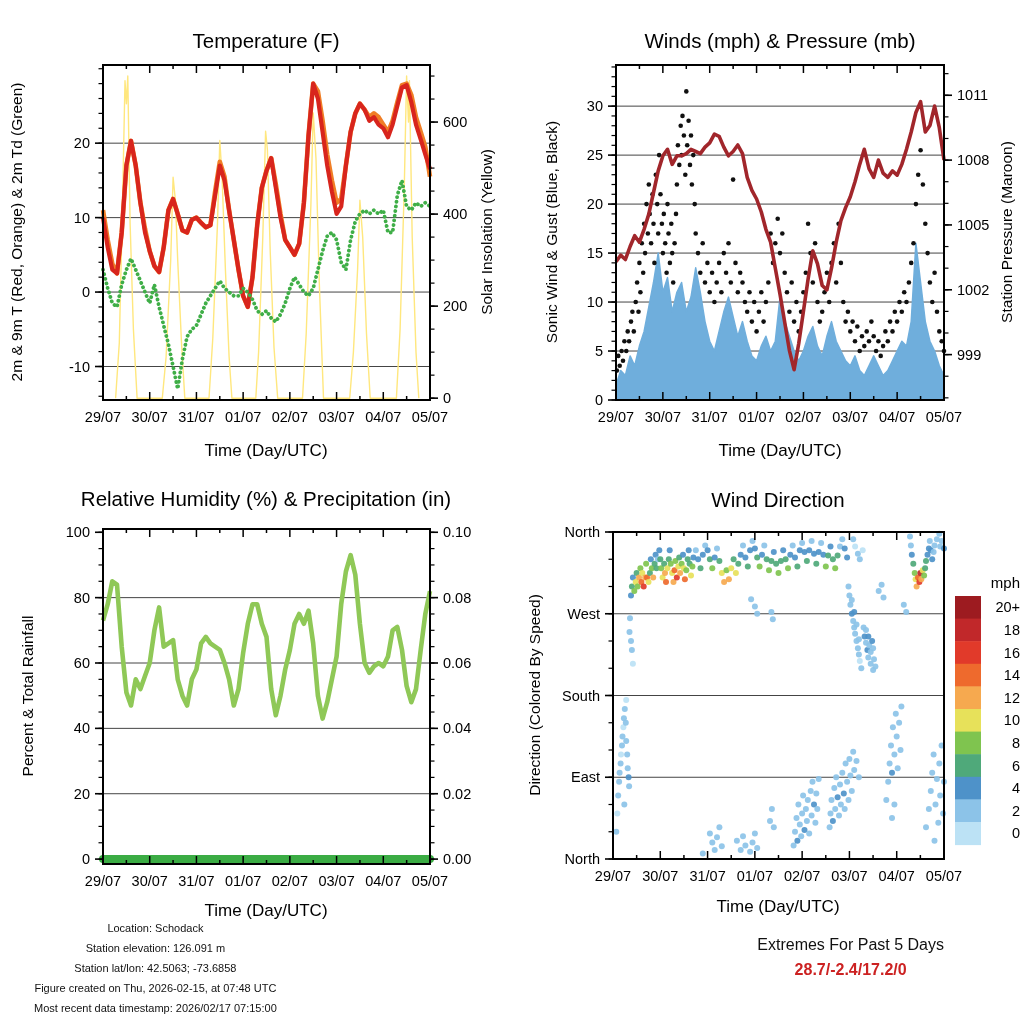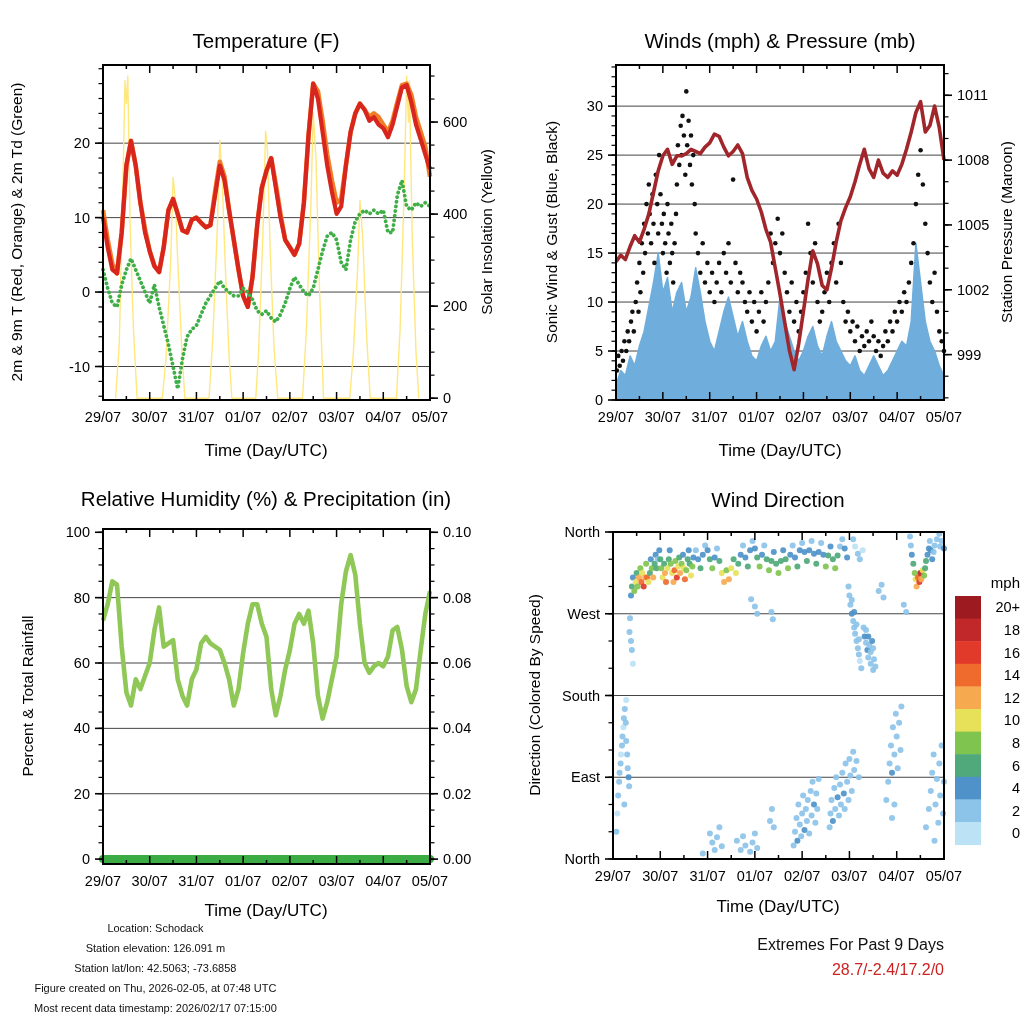--- a/index.html
+++ b/index.html
@@ -7,21 +7,21 @@
        font-family:"Liberation Sans", sans-serif;}
   svg text{font-family:"Liberation Sans", sans-serif;fill:#000;}
   .chart-title{font-size:20.5px;}
   .xlabel{font-size:17px;}
   .axis-label{font-size:15.5px;}
   .tick-label{font-size:14.5px;}
   .cbar-title{font-size:15px;}
   .footer{position:absolute;color:#111;}
   .footer-left{left:8px;top:918px;font-size:11px;line-height:20px;text-align:center;margin-left:26px;}
   .footer-right{right:80px;top:932px;font-size:16px;line-height:25px;text-align:right;}
-  .extremes-values{color:#CC2222;font-weight:normal;}
+  .extremes-values{color:#CC2222;font-weight:bold;text-align:center;}
 </style>
 </head>
 <body>
 
 
 
 <svg id="charts" width="1024" height="1024" viewBox="0 0 1024 1024">
 
   <g>
     <g id="grid-temperature">
@@ -977,26 +977,26 @@
     <text class="axis-label" transform="rotate(-90 540 695)" x="540" y="695" text-anchor="middle">Direction (Colored By Speed)</text>
     <text class="cbar-title" x="1020" y="588" text-anchor="end">mph</text>
   </g>
 </svg>
 
 
 <div class="footer footer-left">
   <div>Location: Schodack</div>
   <div>Station elevation: 126.091 m</div>
   <div>Station lat/lon: 42.5063; -73.6858</div>
-  <div>Figure created on Thu, 2026-02-05, at 07:48 UTC</div>
+  <div>Figure created on Thu, 2026-02-15, at 07:48 UTC</div>
   <div>Most recent data timestamp: 2026/02/17 07:15:00</div>
 </div>
 
 
 <div class="footer footer-right">
-  <div>Extremes For Past 9 Days</div>
+  <div>Extremes For Past 5 Days</div>
   <div class="extremes-values">28.7/-2.4/17.2/0</div>
 </div>
 
 
 
 
 
 
 </body></html>

